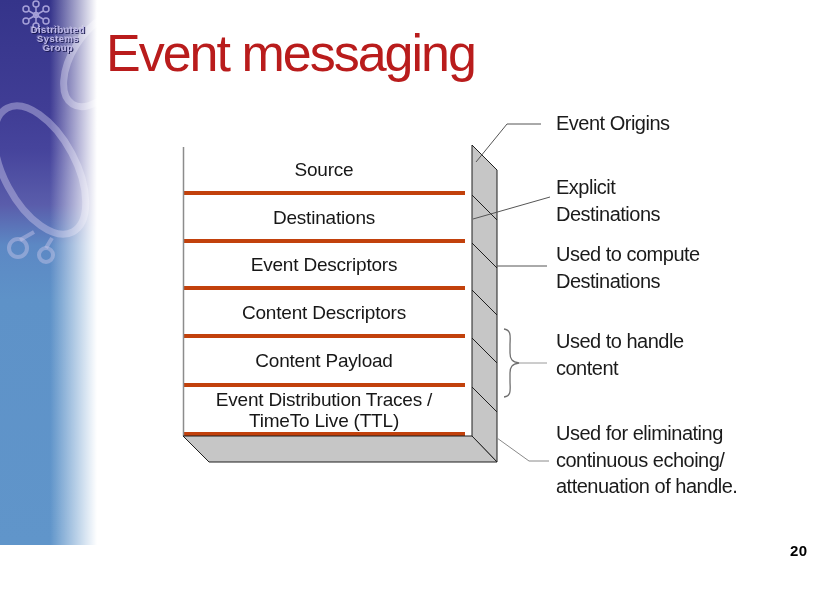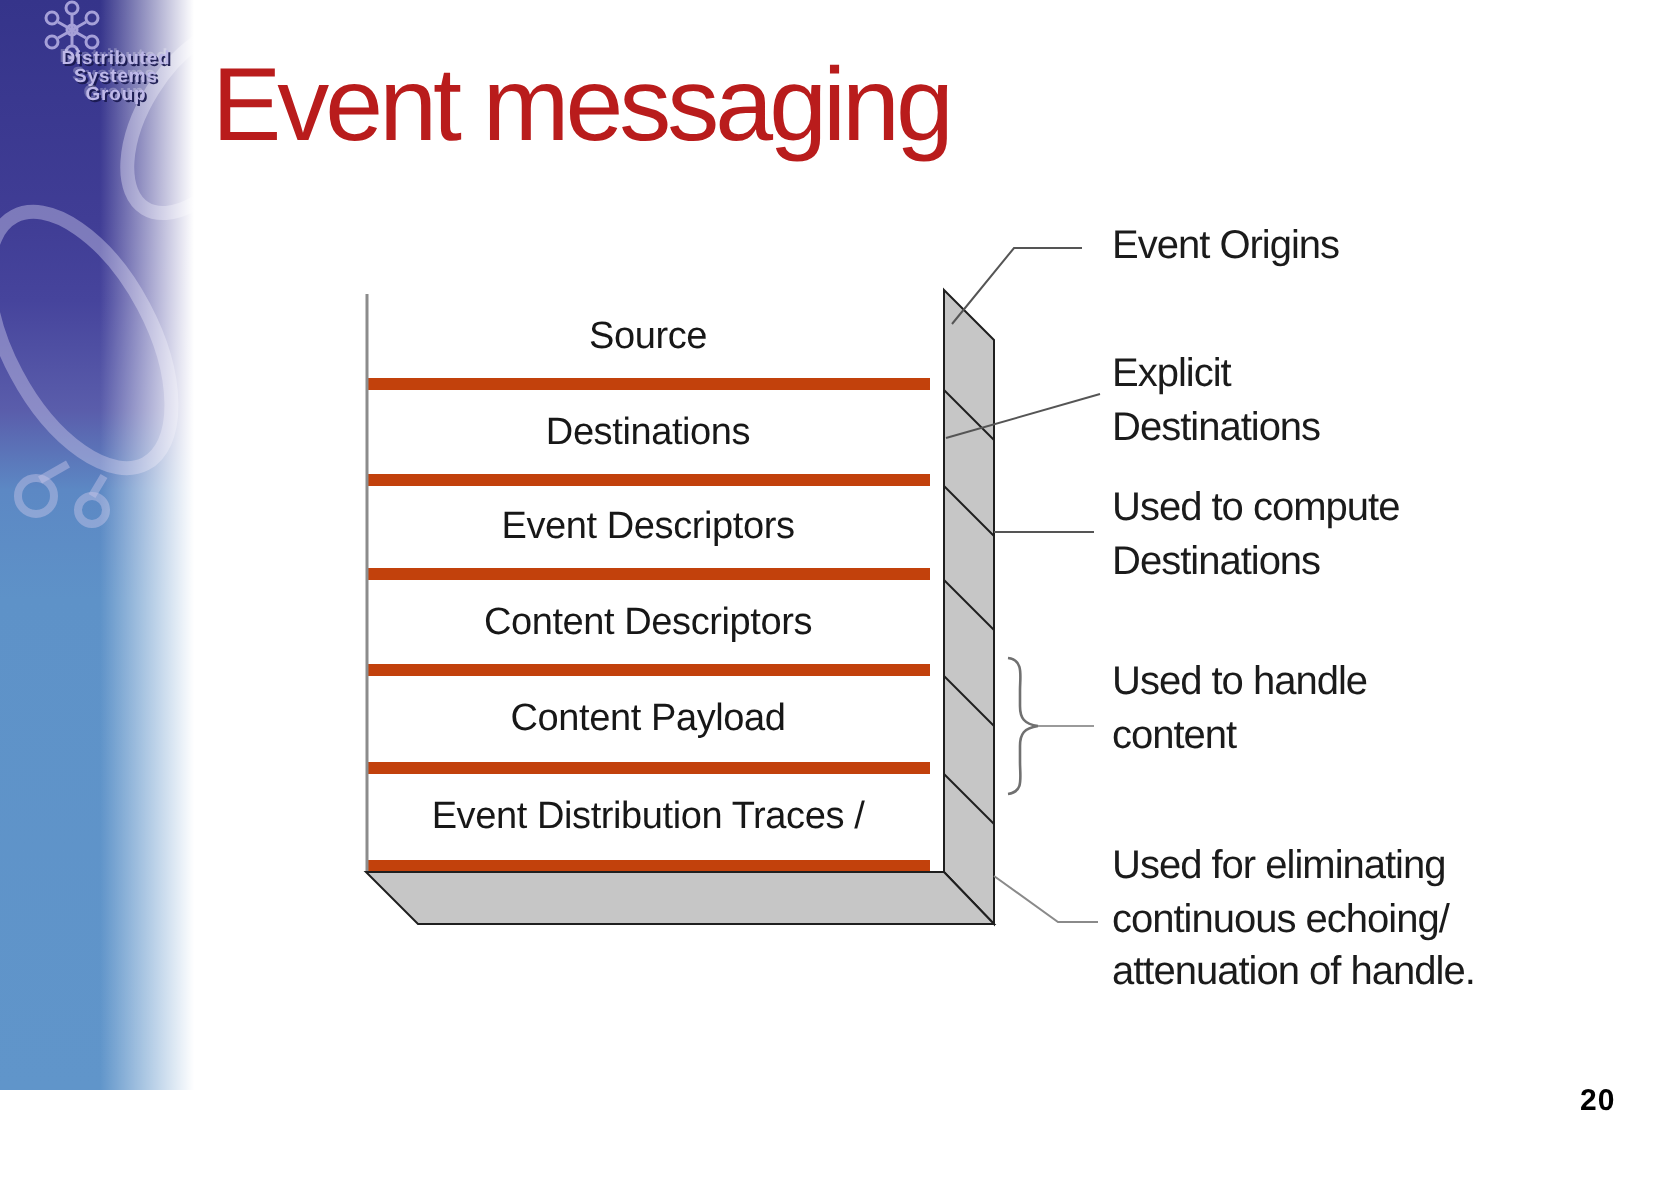--- a/index.html
+++ b/index.html
@@ -31,21 +31,21 @@
   .title{
     position:absolute;left:106px;top:24px;width:560px;
     font-size:52px;letter-spacing:-2px;color:#b91c1c;line-height:58px;
     white-space:nowrap;
   }
   
   .stack{
     position:absolute;left:183px;top:147px;width:289px;height:289px;
   }
   .row{
-    box-sizing:border-box;width:282px;border-bottom:6px solid #c2410c;
+    box-sizing:border-box;width:282px;border-bottom:4px solid #c2410c;
     display:flex;align-items:center;justify-content:center;flex-direction:column;
     font-size:19px;letter-spacing:-0.2px;color:#171717;text-align:right;line-height:21px;
   }
   .r0{height:48px;} .r1{height:48px;} .r2{height:47px;}
   .r3{height:48px;} .r4{height:49px;} .r5{height:49px;}
   .overlay{position:absolute;left:0;top:0;width:839px;height:593px;pointer-events:none;}
   
   .ann{
     position:absolute;left:556px;color:#1b1b1b;
     font-size:20px;letter-spacing:-0.5px;line-height:26.5px;white-space:nowrap;
@@ -103,20 +103,21 @@
     <span>Event Descriptors</span>
   </div>
   <div class="row r3">
     <span>Content Descriptors</span>
   </div>
   <div class="row r4">
     <span>Content Payload</span>
   </div>
   <div class="row r5">
     <span>Event Distribution Traces /</span>
+    <span>TimeTo Live (TTL)</span>
   </div>
 </div>
 
 <svg class="overlay" width="839" height="593" viewBox="0 0 839 593">
 
   <line x1="183.5" y1="147" x2="183.5" y2="436" stroke="#8c8c8c" stroke-width="1.5"></line>
 
   <polygon points="472,145 497,170 497,462 472,436" fill="#c6c6c6" stroke="#1f1f1f" stroke-width="1"></polygon>
 
   <polygon points="183,436 472,436 497,462 209,462" fill="#c6c6c6" stroke="#1f1f1f" stroke-width="1"></polygon>

